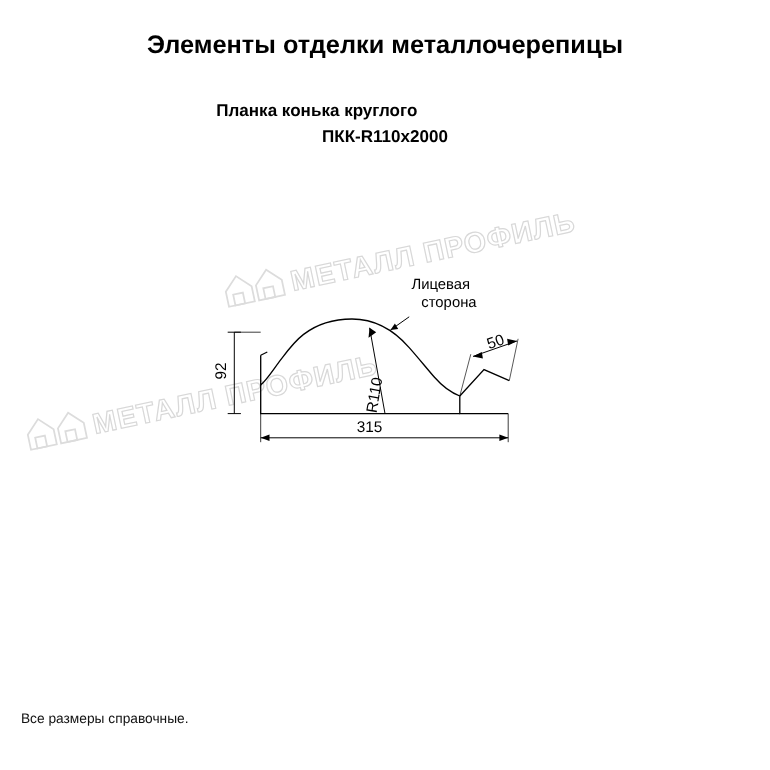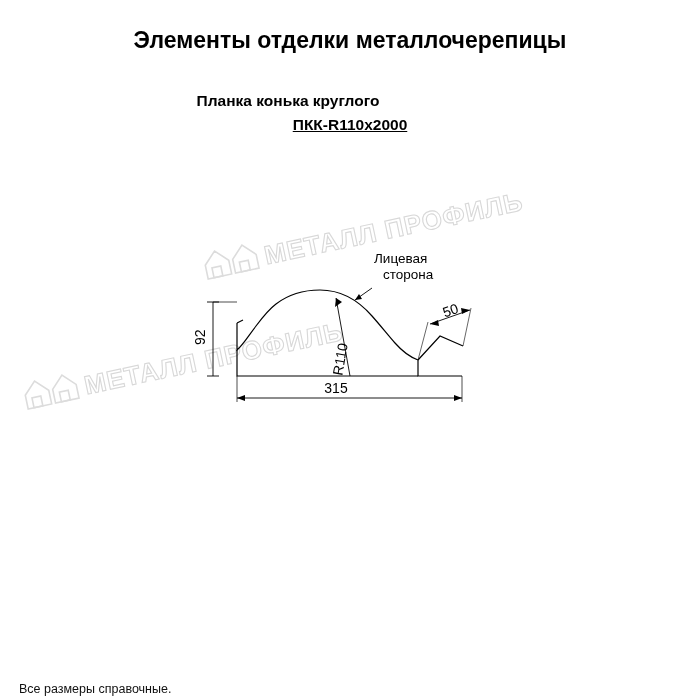--- a/index.html
+++ b/index.html
@@ -40,21 +40,20 @@
     font-weight: bold;
   }
   .subtitle2 {
     position: absolute;
     top: 116px;
     left: 0;
     width: 700px;
     text-align: center;
     font-size: 15.5px;
     font-weight: bold;
-    text-decoration: underline;
   }
   .drawing {
     position: absolute;
     top: 180px;
     left: 0;
     width: 700px;
     height: 280px;
   }
   .watermarks {
     position: absolute;
@@ -63,21 +62,21 @@
     width: 700px;
     height: 280px;
     pointer-events: none;
   }
   .footer {
     position: absolute;
     left: 19px;
     font-size: 12.5px;
     color: #111111;
   }
-  .footer.l1 { top: 646px; margin-top: 36px; }
+  .footer.l1 { top: 646px; }
   .footer.l2 { top: 665px; }
   svg { display: block; }
   .wm-text {
     font-family: "Liberation Sans", sans-serif;
     font-size: 26px;
     font-weight: bold;
     fill: #ffffff;
     stroke: #d8d8d8;
     stroke-width: 1.1;
     letter-spacing: 1px;

